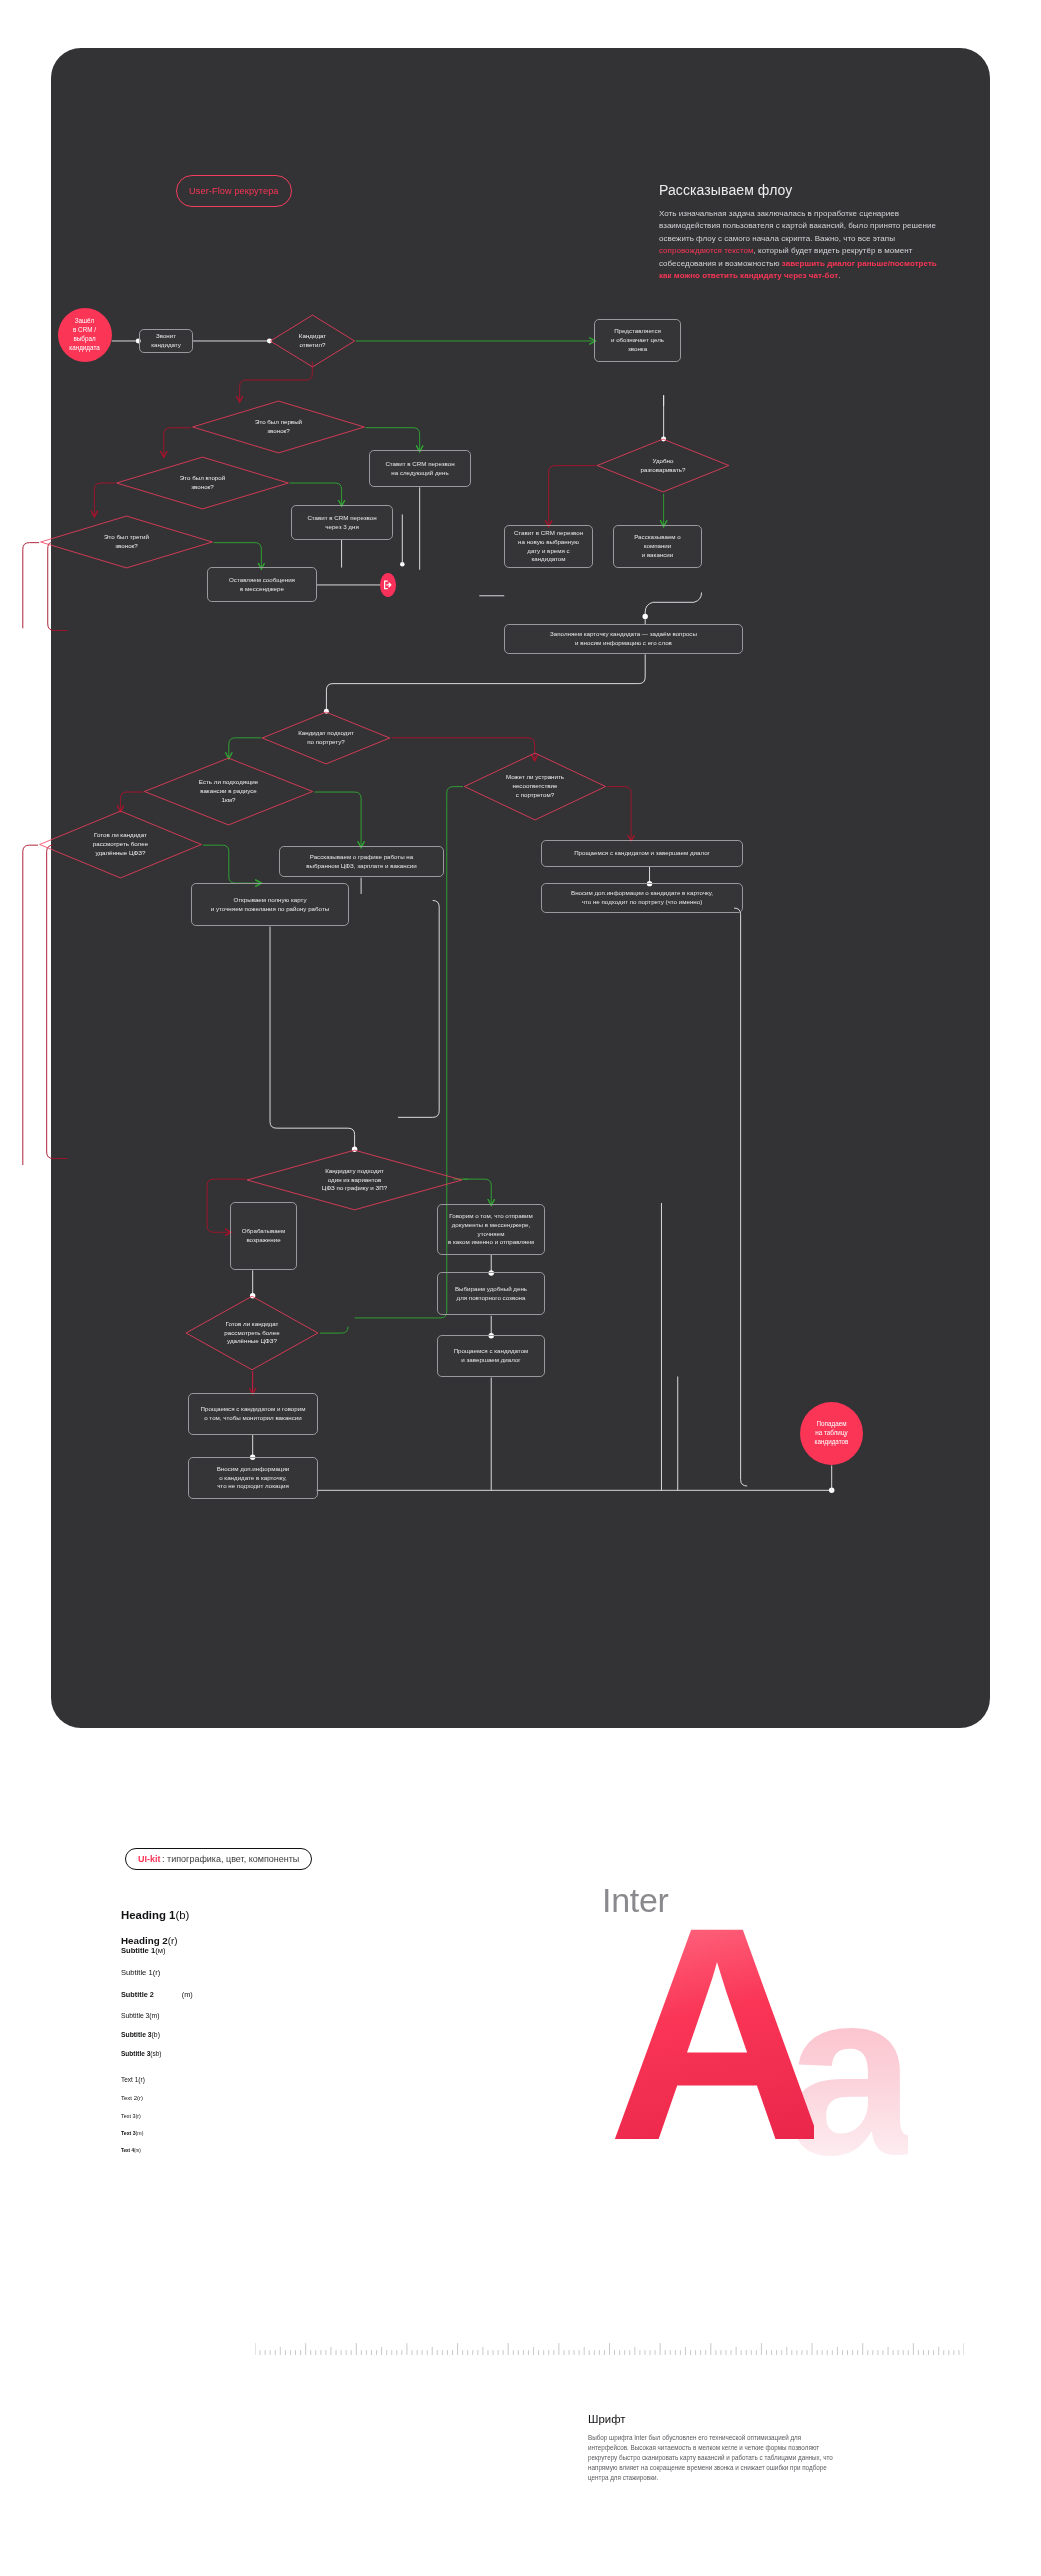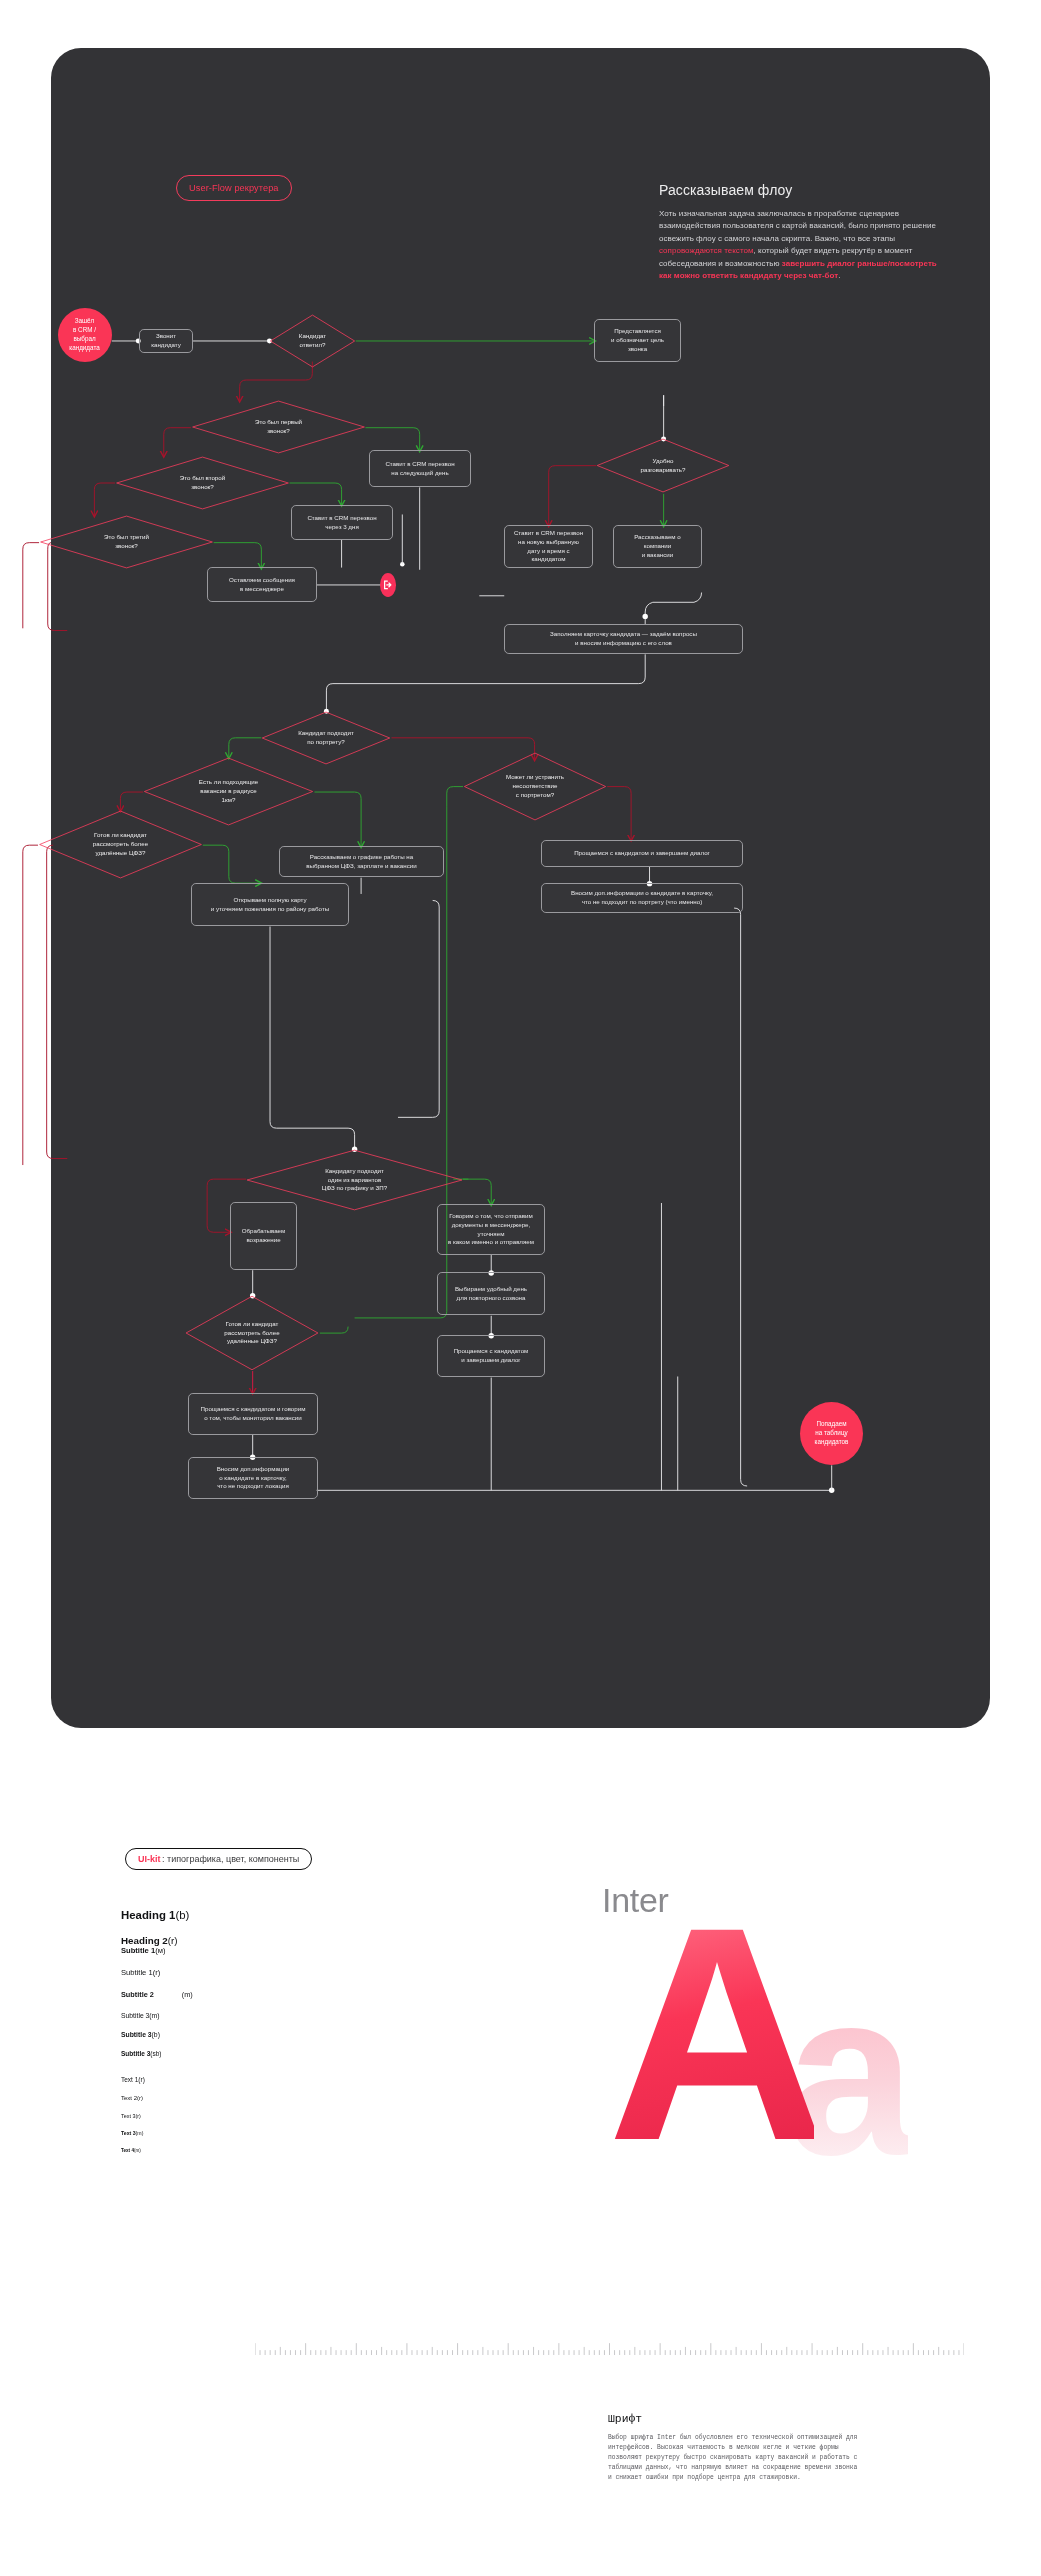--- a/index.html
+++ b/index.html
@@ -32,21 +32,21 @@
   .pill {
     position: absolute;
     display: flex;
     align-items: center;
     justify-content: center;
     border-radius: 542px;
     white-space: nowrap;
   }
   .pill-flow {
     left: 125px; top: 127px;
-    height: 26px; padding: 0 12px;
+    height: 32px; padding: 0 12px;
     border: 0.8px solid #F43C5C;
     color: #FA3556;
     font-size: 9.2px;
     letter-spacing: 0.1px;
   }
 
   
   .feature {
     position: absolute;
     left: 608px;
@@ -172,21 +172,21 @@
     -webkit-background-clip: text;
     background-clip: text;
     color: transparent;
   }
   .ruler {
     position: absolute;
     left: 255px; top: 2341px;
     width: 709px; height: 14px;
   }
 
-  .fonttext { position: absolute; left: 608px; top: 2413px; width: 255px; font-family: Liberation Mono, monospace; }
+  .fonttext { position: absolute; left: 588px; top: 2413px; width: 255px; }
   .fonttext h3 { color: #111214; font-size: 11.4px; font-weight: 400; margin-bottom: 7.6px; }
   .fonttext p { color: #5B5B60; font-size: 6.3px; line-height: 1.62; }
 </style>
 </head>
 <body>
 
 <div class="page">
 
   <div class="board">
 

